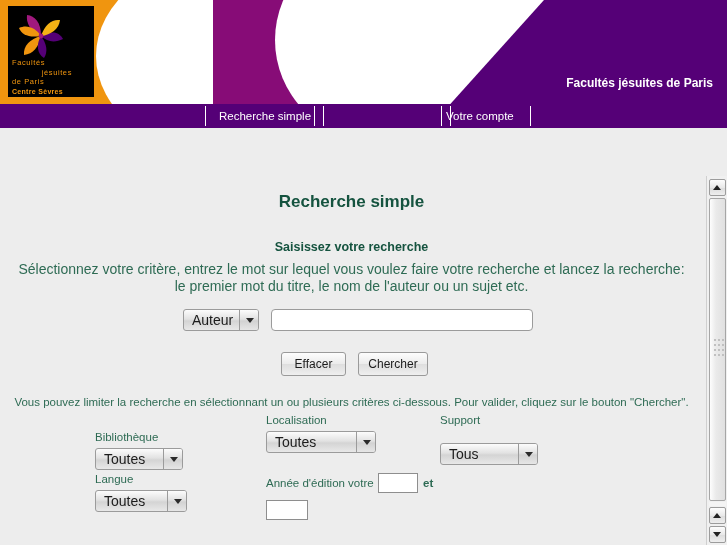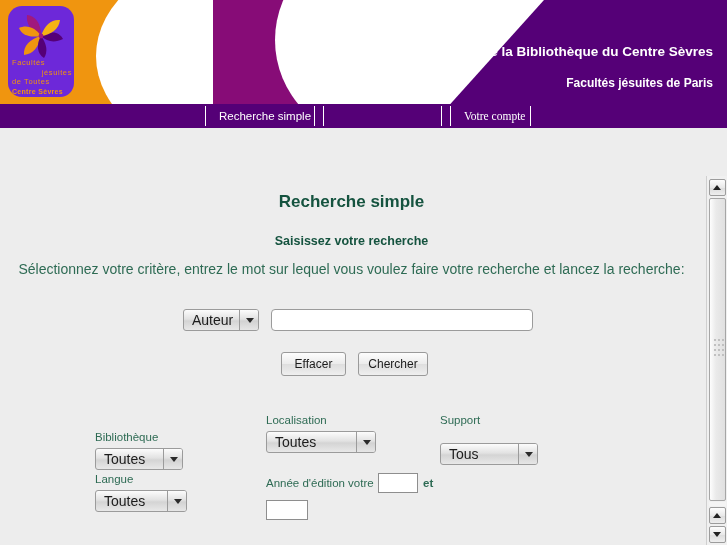--- a/index.html
+++ b/index.html
@@ -73,24 +73,23 @@
     white-space: nowrap;
     z-index: 5;
     text-align: right;
   }
   #hdr-title-main { top: 44px; font-size: 13.5px; }
   #hdr-title-sub  { top: 76px; font-size: 12px; }
 
   
   #logo {
     position: absolute; left: 8px; top: 6px;
-    width: 66px; height: 91px;
-    background: #6d28d9;
+    width: 86px; height: 91px;
+    background: #000000;
     z-index: 6;
-    border-radius: 14px;
   }
   #logo-mark {
     position: absolute; left: 9px; top: 6px;
     width: 48px; height: 48px;
   }
   #logo-text {
     position: absolute; left: 4px; top: 52px;
     width: 60px;
     font-size: 7.5px;
     line-height: 9.5px;
@@ -129,21 +128,21 @@
     background: #ededed;
   }
   #page-title {
     position: absolute; left: 0; top: 64px; width: 703px;
     text-align: center;
     color: #15533f;
     font-size: 17px;
     font-weight: bold;
   }
   #page-subtitle {
-    position: absolute; left: 0; top: 106px; width: 703px;
+    position: absolute; left: 0; top: 112px; width: 703px;
     text-align: center;
     color: #15533f;
     font-size: 12.5px;
     font-weight: bold;
   }
   .intro-line {
     position: absolute; left: 0; width: 703px;
     text-align: center;
     color: #2e6b54;
     font-size: 14px;
@@ -315,71 +314,72 @@
     <div id="hdr-orange-curve"></div>
   </div>
   <div id="hdr-white-gap"></div>
   <div id="hdr-magenta">
     <div id="hdr-magenta-curve"></div>
   </div>
   <div id="hdr-purple">
     <div id="hdr-purple-cut"></div>
   </div>
 
-  <div class="hdr-title" id="hdr-title-main">ue de la Bibliothèque du Centre Sèvres</div>
   <div class="hdr-title" id="hdr-title-sub">Facultés jésuites de Paris</div>
 
   <div id="logo">
     <svg id="logo-mark" viewBox="0 0 48 48">
       <path d="M24 24 C 24 10, 18 4, 10 3 C 9 11, 13 19, 24 24 Z" fill="#a0197e"></path>
       <path d="M24 24 C 36 18, 42 20, 46 27 C 38 31, 30 30, 24 24 Z" fill="#550077"></path>
       <path d="M24 24 C 28 12, 35 7, 43 8 C 42 17, 34 23, 24 24 Z" fill="#f5b315"></path>
       <path d="M24 24 C 12 26, 5 23, 2 16 C 10 12, 19 16, 24 24 Z" fill="#f0950f"></path>
       <path d="M24 24 C 22 35, 16 42, 7 43 C 6 34, 13 27, 24 24 Z" fill="#f0950f"></path>
       <path d="M24 24 C 30 32, 31 40, 27 46 C 20 42, 19 32, 24 24 Z" fill="#550077"></path>
       <circle cx="24" cy="24" r="2.4" fill="#a0197e"></circle>
     </svg>
     <div id="logo-text">
       <div class="lt-l">Facultés</div>
       <div class="lt-r">jésuites</div>
-      <div class="lt-l">de Toutes</div>
+      <div class="lt-l">de Paris</div>
       <div class="lt-l bold">Centre Sèvres</div>
     </div>
   </div>
 </div>
 
 <div id="navbar">
   <div class="nav-sep" style="left:205px;"></div>
   <div class="nav-item" style="left:207px;">Recherche simple</div>
   <div class="nav-sep" style="left:314px;"></div>
   <div class="nav-sep" style="left:323px;"></div>
   <div class="nav-sep" style="left:441px;"></div>
   <div class="nav-sep" style="left:450px;"></div>
-  <div class="nav-item" style="left:452px;font-family:Liberation Serif, serif;">Votre compte</div>
+  <div class="nav-item" style="left:434px;">Votre compte</div>
   <div class="nav-sep" style="left:530px;"></div>
 </div>
 
 <div id="content">
 
   <div id="page-title">Recherche simple</div>
   <div id="page-subtitle">Saisissez votre recherche</div>
 
   <div class="intro-line" id="intro-1">Sélectionnez votre critère, entrez le mot sur lequel vous voulez faire votre recherche et lancez la recherche:</div>
+  <div class="intro-line" id="intro-2">le premier mot du titre, le nom de l'auteur ou un sujet etc.</div>
 
   <div id="search-row">
     <div class="dropdown" id="dd-critere">
       <span class="dd-label">Auteur</span>
       <span class="dd-arrowbox"></span>
     </div>
     <input id="search-input" type="text" value="" style="">
   </div>
 
   <button class="btn" id="btn-effacer">Effacer</button>
   <button class="btn" id="btn-chercher">Chercher</button>
 
+  <div id="limit-note">Vous pouvez limiter la recherche en sélectionnant un ou plusieurs critères ci-dessous. Pour valider, cliquez sur le bouton "Chercher".</div>
 
   <div class="f-label" id="lbl-biblio">Bibliothèque</div>
   <div class="dropdown f-dd" id="dd-biblio">
     <span class="dd-label">Toutes</span>
     <span class="dd-arrowbox"></span>
   </div>
 
   <div class="f-label" id="lbl-langue">Langue</div>
   <div class="dropdown f-dd" id="dd-langue">
     <span class="dd-label">Toutes</span>

